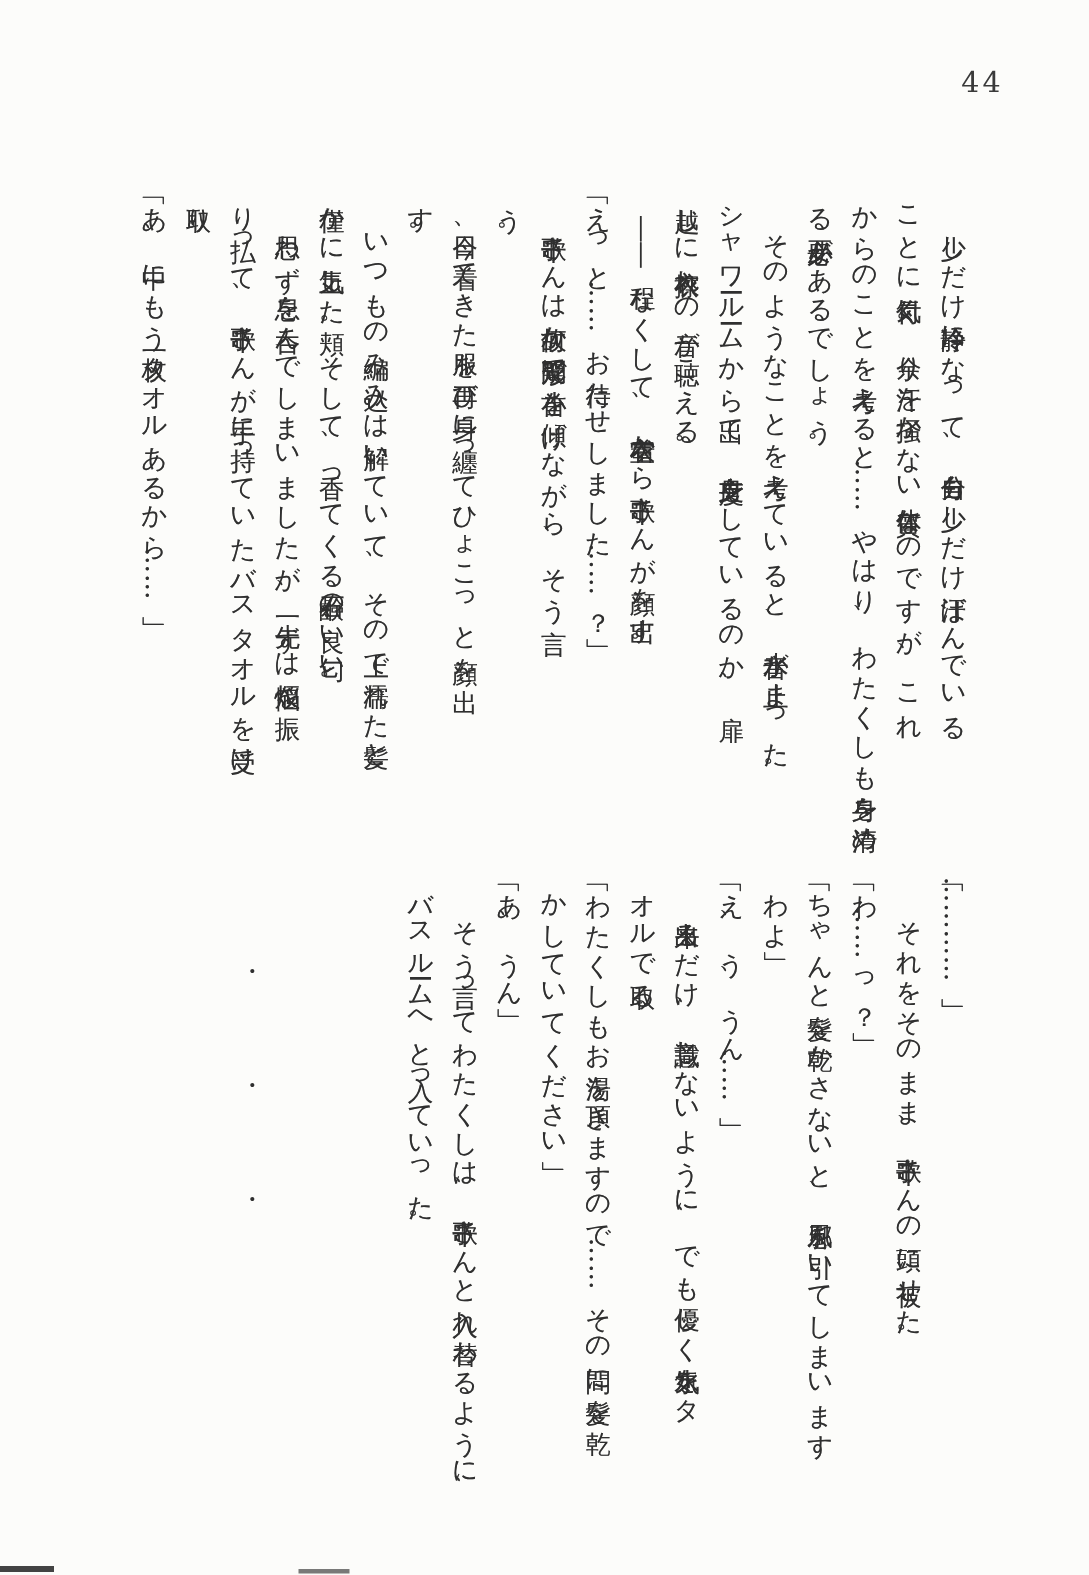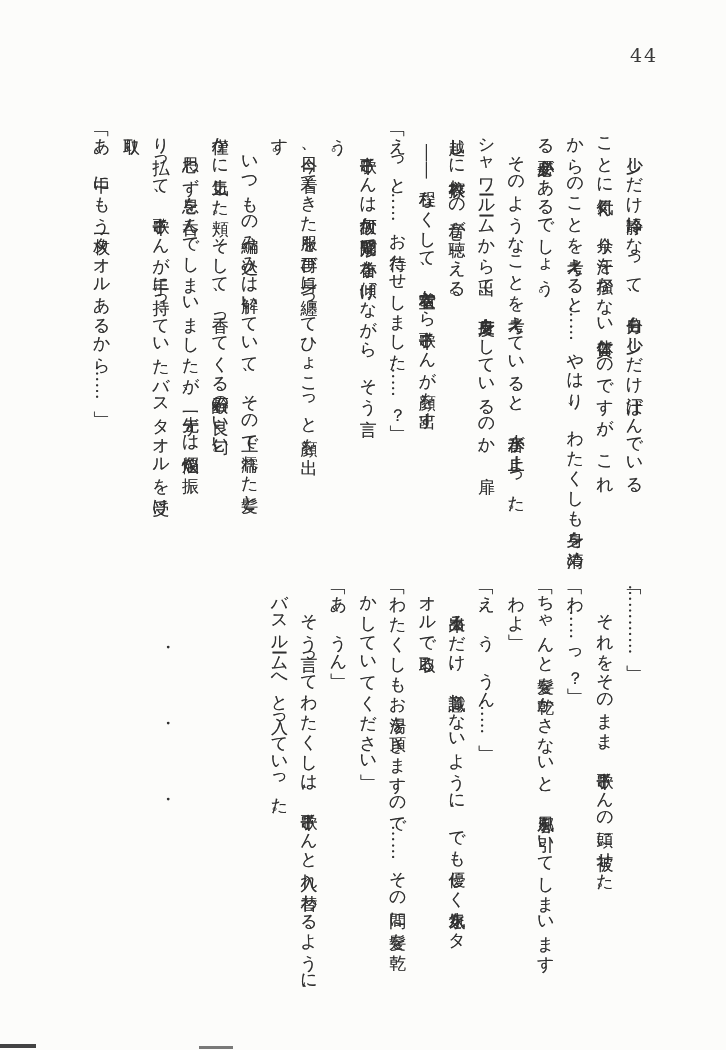--- a/index.html
+++ b/index.html
@@ -6,21 +6,21 @@
   body{
     width:726px;height:1050px;position:relative;overflow:hidden;
     background:#fcfcfa;
     font-family:"DejaVu Serif","Liberation Serif",serif;
   }
   .page{
     position:absolute;inset:0;background:#fcfcfa;
   }
   .page-number{
     position:absolute;top:44px;left:630px;width:50px;
-    text-align:left;font-size:19px;color:#3a3a3a;letter-spacing:2px;
+    text-align:center;font-size:19px;color:#3a3a3a;letter-spacing:2px;
   }
   .vblock{
     position:absolute;
     writing-mode:vertical-rl;
     text-orientation:mixed;
     color:#2f2f2f;
     font-size:17px;
     letter-spacing:0.55px;
     line-height:29.6px;
     text-shadow:0 0 0.4px rgba(45,45,45,0.5);

